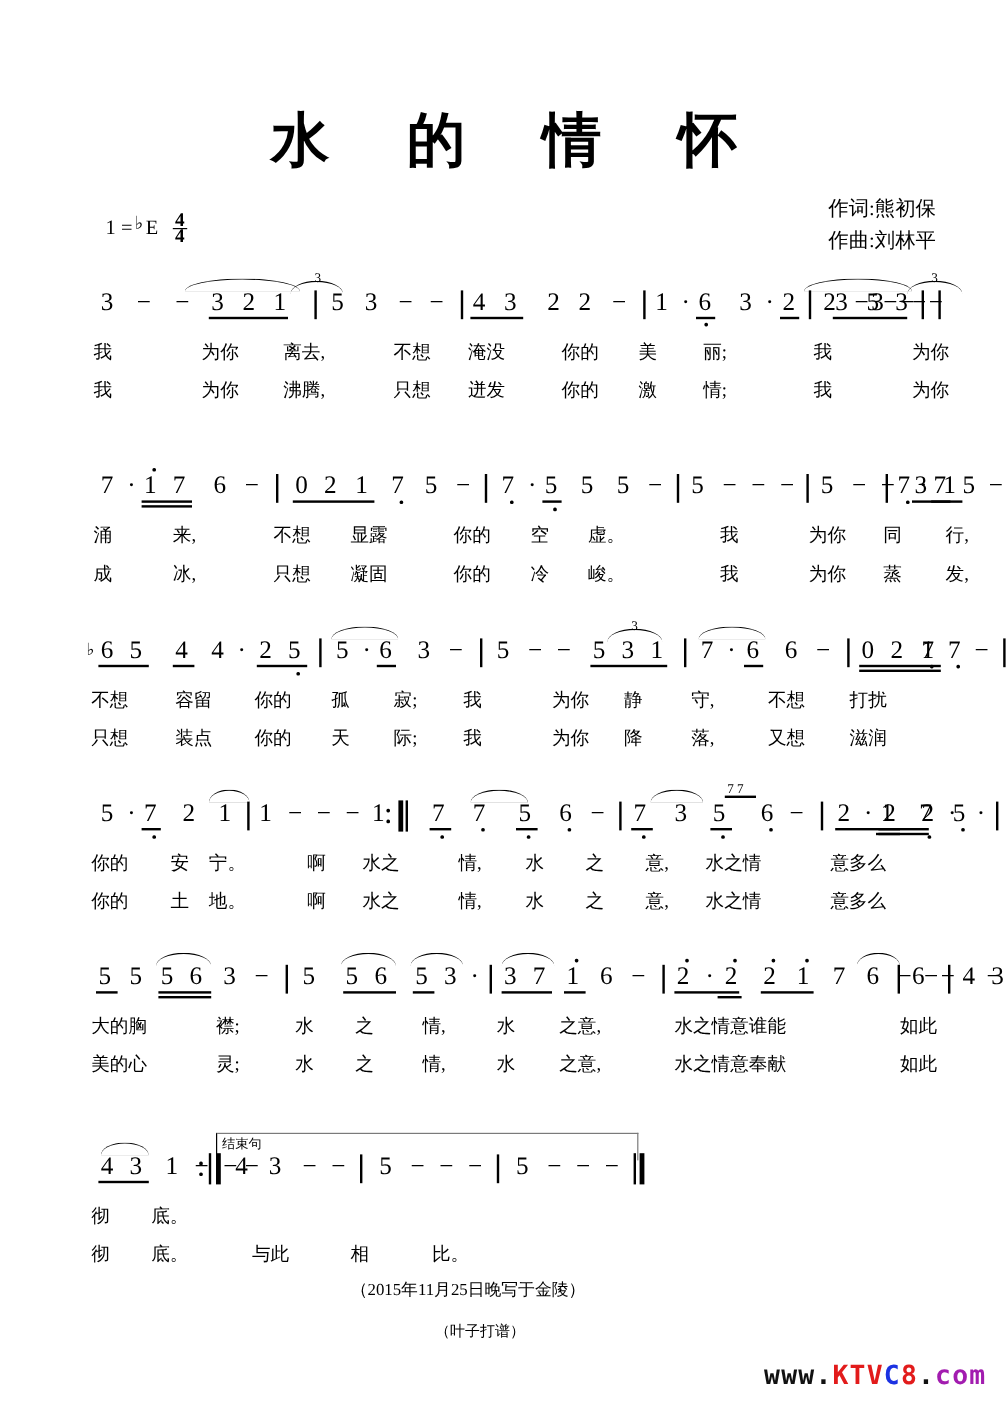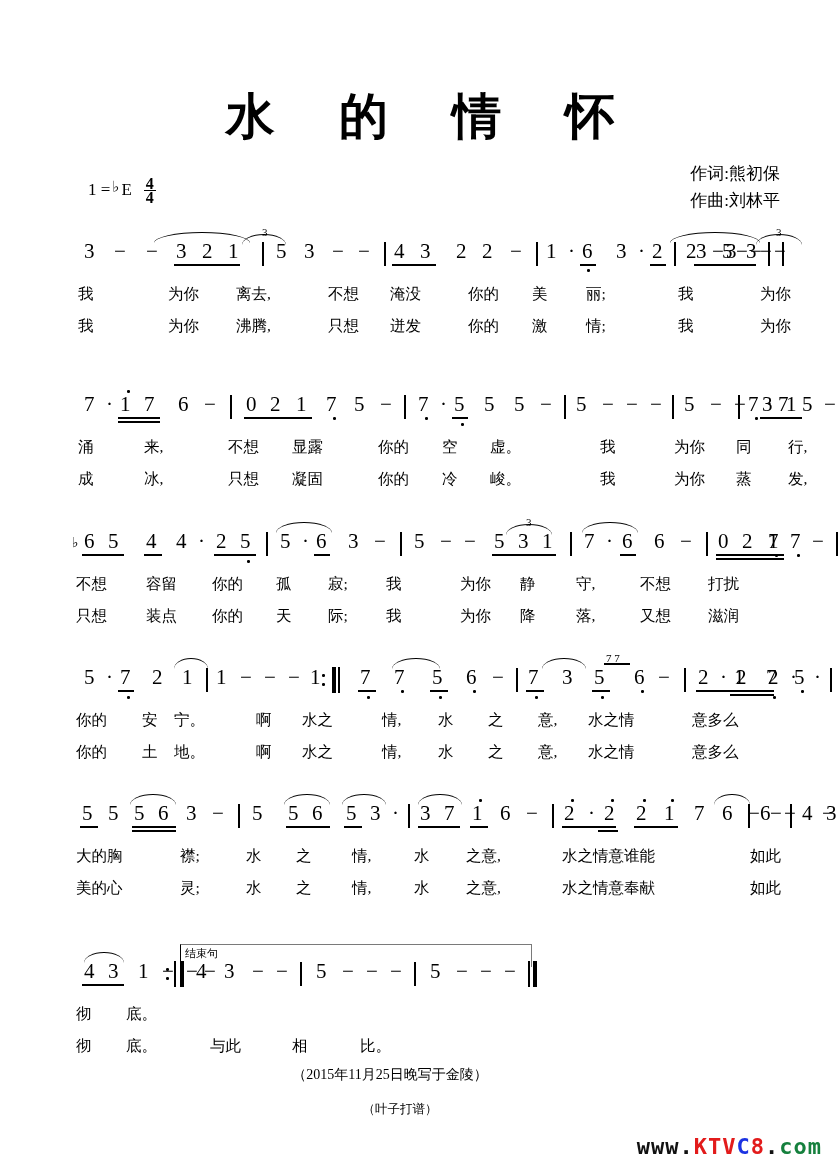--- a/index.html
+++ b/index.html
@@ -199,21 +199,21 @@
     font-family: "DejaVu Sans Mono", "Liberation Mono", monospace;
     font-size: 22px;
     font-weight: bold;
     letter-spacing: 1px;
   }
   .wm-www { color: #111; }
   .wm-ktv { color: #e21b1b; }
   .wm-c   { color: #1b32e2; }
   .wm-8   { color: #e21b1b; }
   .wm-dot { color: #111; }
-  .wm-com { color: #15803d; }
+  .wm-com { color: #a21caf; }
 </style>
 </head>
 <body>
 
 <div class="title">水 的 情 怀</div>
 
 <div class="credits">
   <div>作词:熊初保</div>
   <div>作曲:刘林平</div>
 </div>

